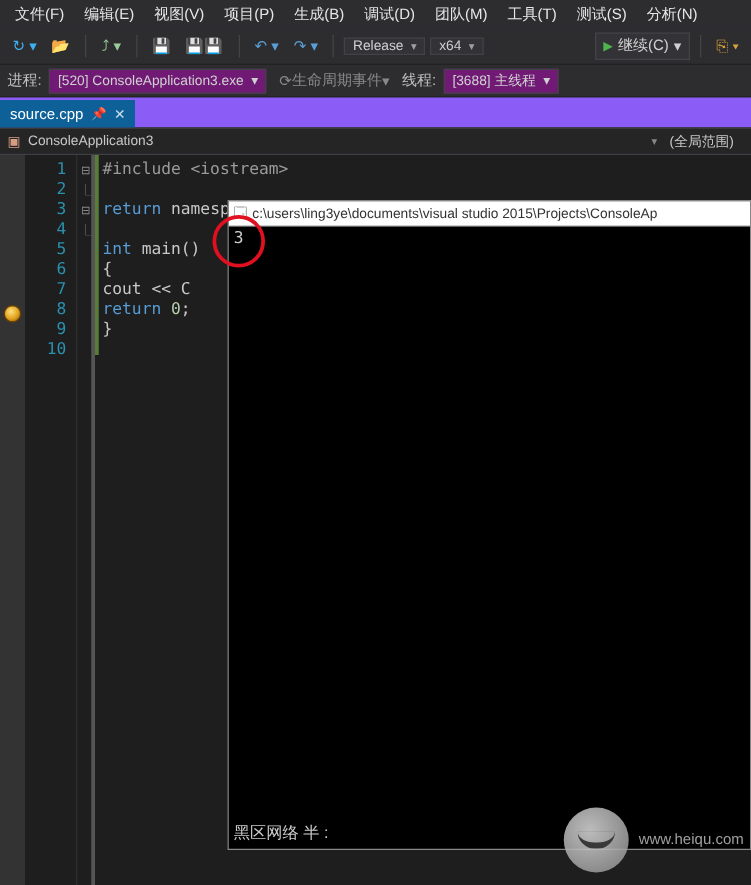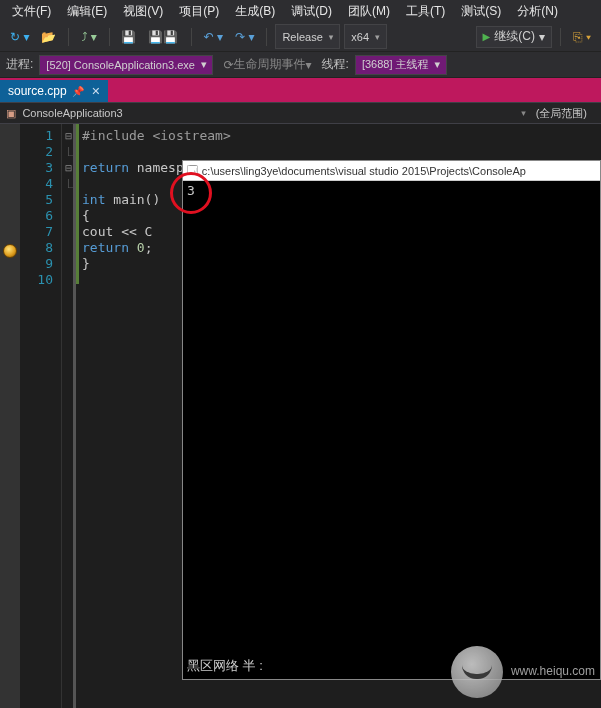--- a/index.html
+++ b/index.html
@@ -44,21 +44,21 @@
     align-items: center;
     justify-content: center;
     height: 22px;
     min-width: 22px;
     color: #c8c8c8;
     font-size: 12px;
     padding: 0 4px;
   }
   .tb-sep { width: 1px; height: 18px; background: #444; margin: 0 4px; }
   .dropdown {
-    height: 25px;
+    height: 14px;
     border: 1px solid #434346;
     background: #333337;
     display: flex;
     align-items: center;
     padding: 0 6px;
     gap: 6px;
     color: #d0d0d0;
     font-size: 11px;
   }
   .dropdown .caret { color: #a0a0a0; font-size: 9px; }
@@ -91,21 +91,21 @@
     display: flex;
     align-items: center;
     padding: 0 6px;
     gap: 6px;
     font-size: 11px;
   }
 
   
   .tabrow {
     height: 24px;
-    background: #be185d;
+    background: #8b5cf6;
     display: flex;
     align-items: flex-end;
   }
   .tab {
     height: 22px;
     background: #0e6198;
     color: #fff;
     display: flex;
     align-items: center;
     padding: 0 8px;

